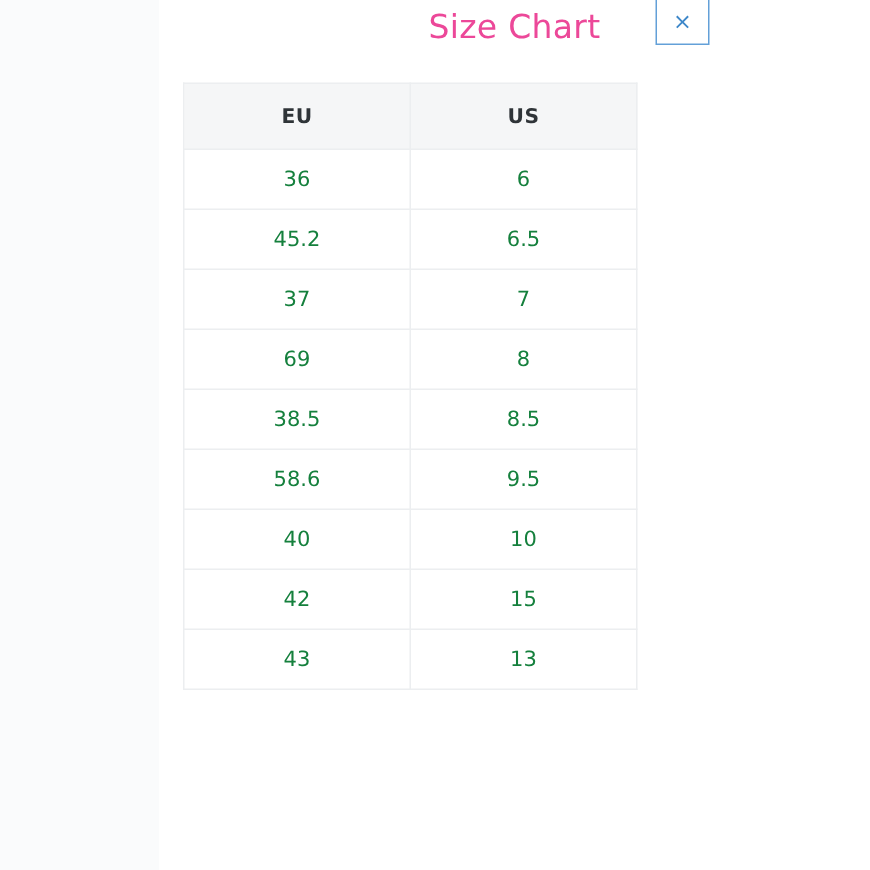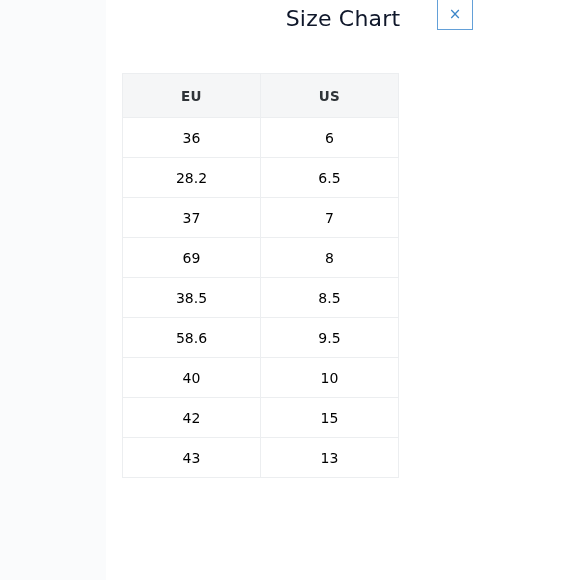--- a/index.html
+++ b/index.html
@@ -41,21 +41,21 @@
   }
 
   .modal-title {
     position: absolute;
     left: 0;
     right: 0;
     top: 6px;
     text-align: center;
     font-size: 22px;
     font-weight: 400;
-    color: #0f172a;
+    color: #ec4899;
     letter-spacing: 0.2px;
     font-family: "DejaVu Sans", sans-serif;
   }
 
   .close-button {
     position: absolute;
     left: 331px;
     top: -4px;
     width: 36px;
     height: 34px;
@@ -78,24 +78,23 @@
   }
 
   .table-wrap {
     position: absolute;
     left: 16px;
     top: 55px;
     width: 337px;
   }
 
   table.size-table {
-    width: 277px;
+    width: 303px;
     border-collapse: collapse;
     table-layout: fixed;
-    margin-top: 18px;
   }
 
   table.size-table th,
   table.size-table td {
     border: 1px solid #eceef0;
     text-align: center;
     height: 40px;
     padding: 0;
     box-sizing: border-box;
   }
@@ -107,21 +106,21 @@
     font-weight: bold;
     color: #2f3438;
     letter-spacing: 0.3px;
     font-family: "DejaVu Sans", sans-serif;
   }
 
   table.size-table td {
     background: #ffffff;
     font-size: 14px;
     font-weight: 400;
-    color: #000000;
+    color: #15803d;
     font-family: "DejaVu Sans", sans-serif;
   }
 </style>
 </head>
 <body>
 
 <div class="page-backdrop-left"></div>
 
 <div class="modal">
 
@@ -140,21 +139,21 @@
             <th>EU</th>
             <th>US</th>
           </tr>
       </thead>
       <tbody id="table-body">
           <tr>
             <td>36</td>
             <td>6</td>
           </tr>
           <tr>
-            <td>28.2</td>
+            <td>45.2</td>
             <td>6.5</td>
           </tr>
           <tr>
             <td>37</td>
             <td>7</td>
           </tr>
           <tr>
             <td>69</td>
             <td>8</td>
           </tr>

